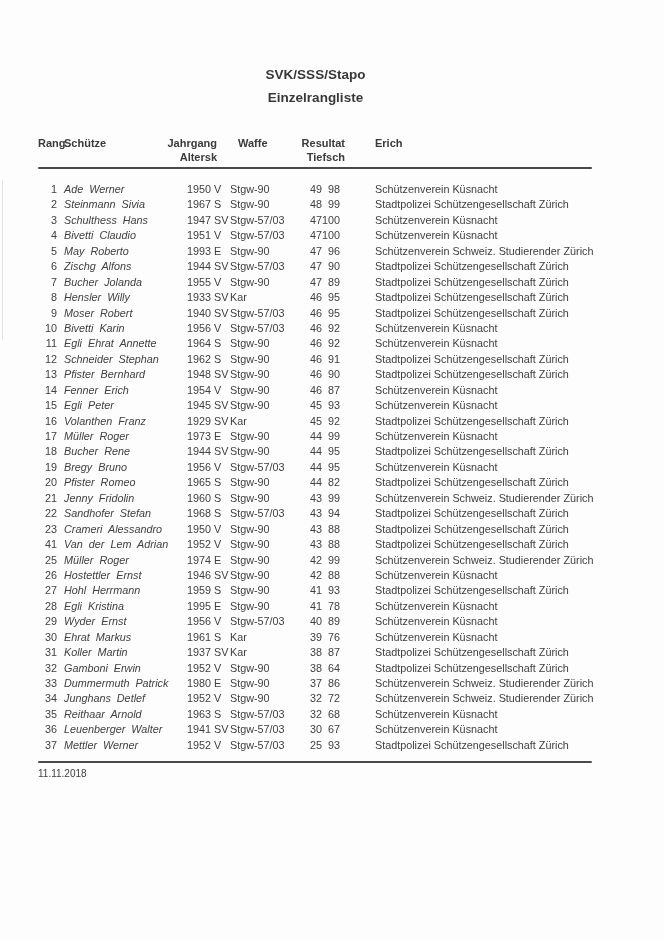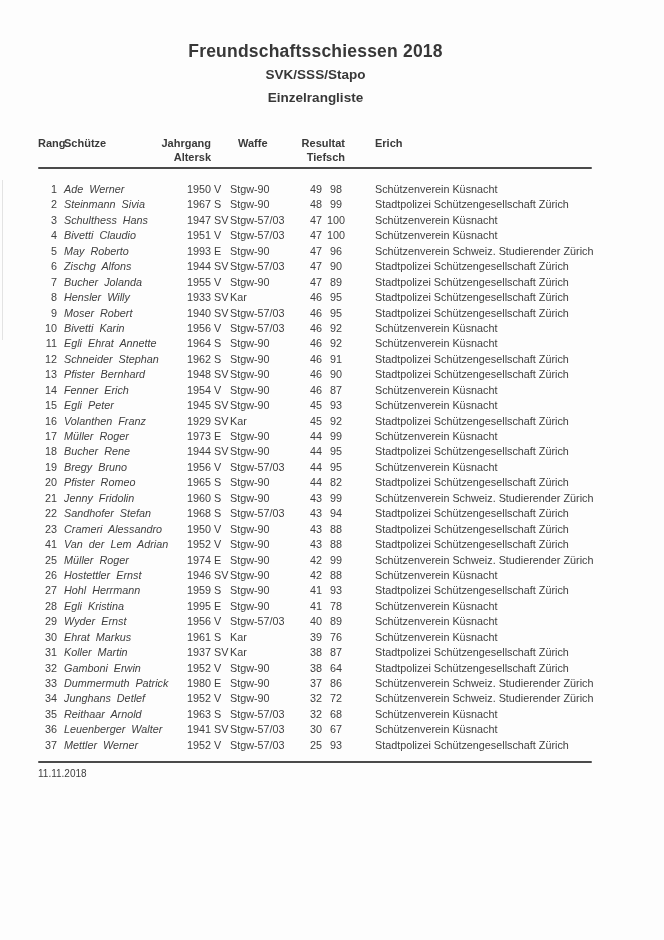--- a/index.html
+++ b/index.html
@@ -49,21 +49,21 @@
     position: absolute;
     top: 136px; left: 0; width: 664px;
     font-size: 11px;
     font-weight: 700;
     color: #3a3a3a;
     line-height: 14px;
   }
   .thead .h { position: absolute; white-space: nowrap; }
   .h-rang     { left: 38px; }
   .h-schuetze { left: 64px; }
-  .h-jahrgang { left: 140px; width: 71px; text-align: right; }
+  .h-jahrgang { left: 146px; width: 71px; text-align: right; }
   .h-waffe    { left: 238px; }
   .h-resultat { left: 270px; width: 75px; text-align: right; }
   .h-verein   { left: 375px; }
 
   .rule {
     position: absolute;
     left: 38px; width: 554px; height: 2px;
     background: #4a4a4a;
     border-radius: 1px;
   }
@@ -82,36 +82,35 @@
     color: #404040;
     white-space: nowrap;
   }
   .row span { position: absolute; top: 0; }
   .c-rang   { left: 30px;  width: 27px; text-align: right; }
   .c-name   { left: 64px;  word-spacing: 3px; font-style: italic; }
   .c-year   { left: 170px; width: 41px; text-align: right; }
   .c-cat    { left: 214px; }
   .c-waffe  { left: 230px; }
   .c-res    { left: 294px; width: 28px; text-align: right; }
-  .c-tief   { left: 324px; width: 24px; text-align: center; }
+  .c-tief   { left: 316px; width: 24px; text-align: right; }
   .c-verein { left: 375px; }
 
   .footer-date {
     position: absolute;
     top: 768px; left: 38px;
     font-size: 10px;
     color: #404040;
   }
 </style>
 </head>
 <body>
 
 <div class="page">
 
-  <div class="doc-title">Freundschaftsschiessen 2018</div>
   <div class="doc-subtitle line1">SVK/SSS/Stapo</div>
   <div class="doc-subtitle line2">Einzelrangliste</div>
 
   <div class="thead">
     <span class="h h-rang">Rang</span>
     <span class="h h-schuetze">Schütze</span>
     <div class="h h-jahrgang">
       <div>Jahrgang</div>
       <div>Altersk</div>
     </div>

